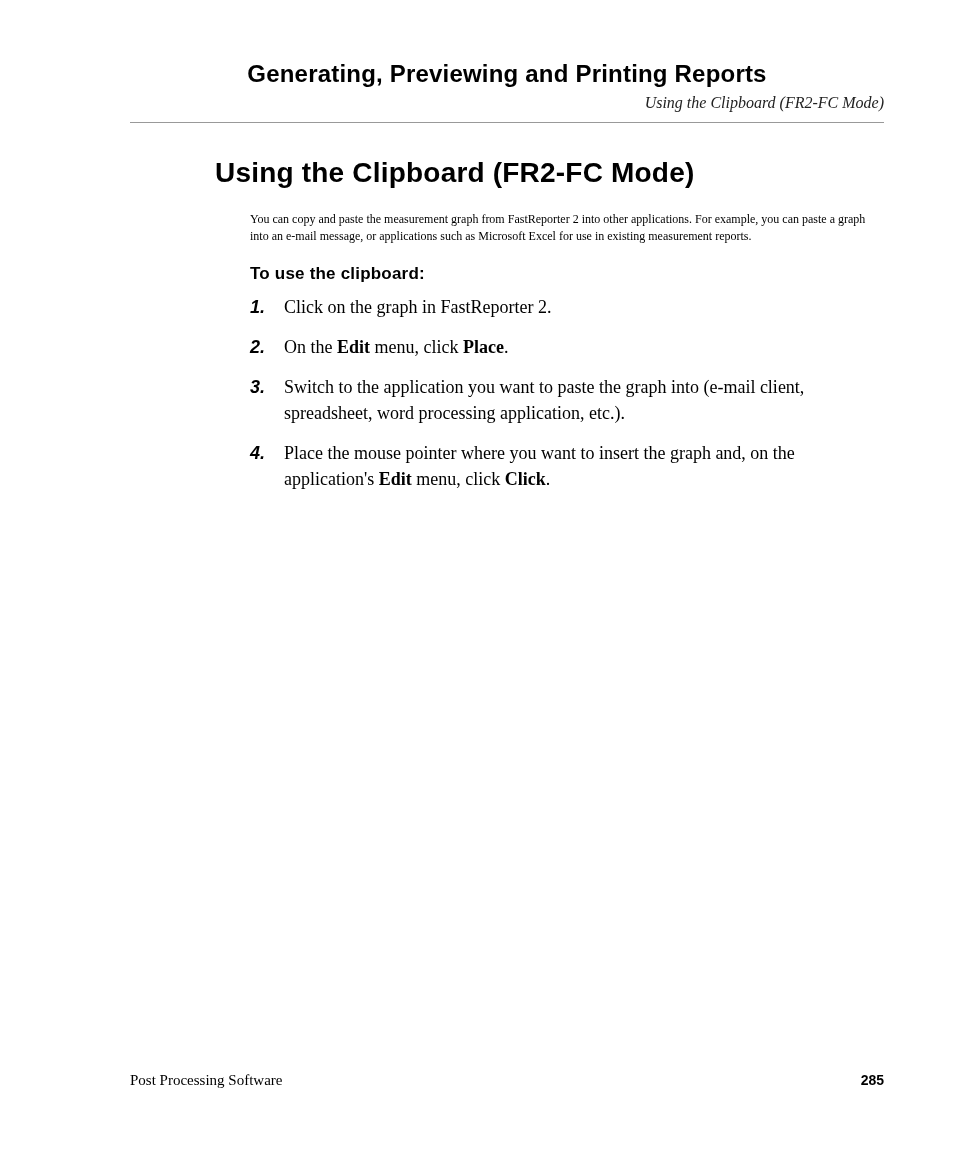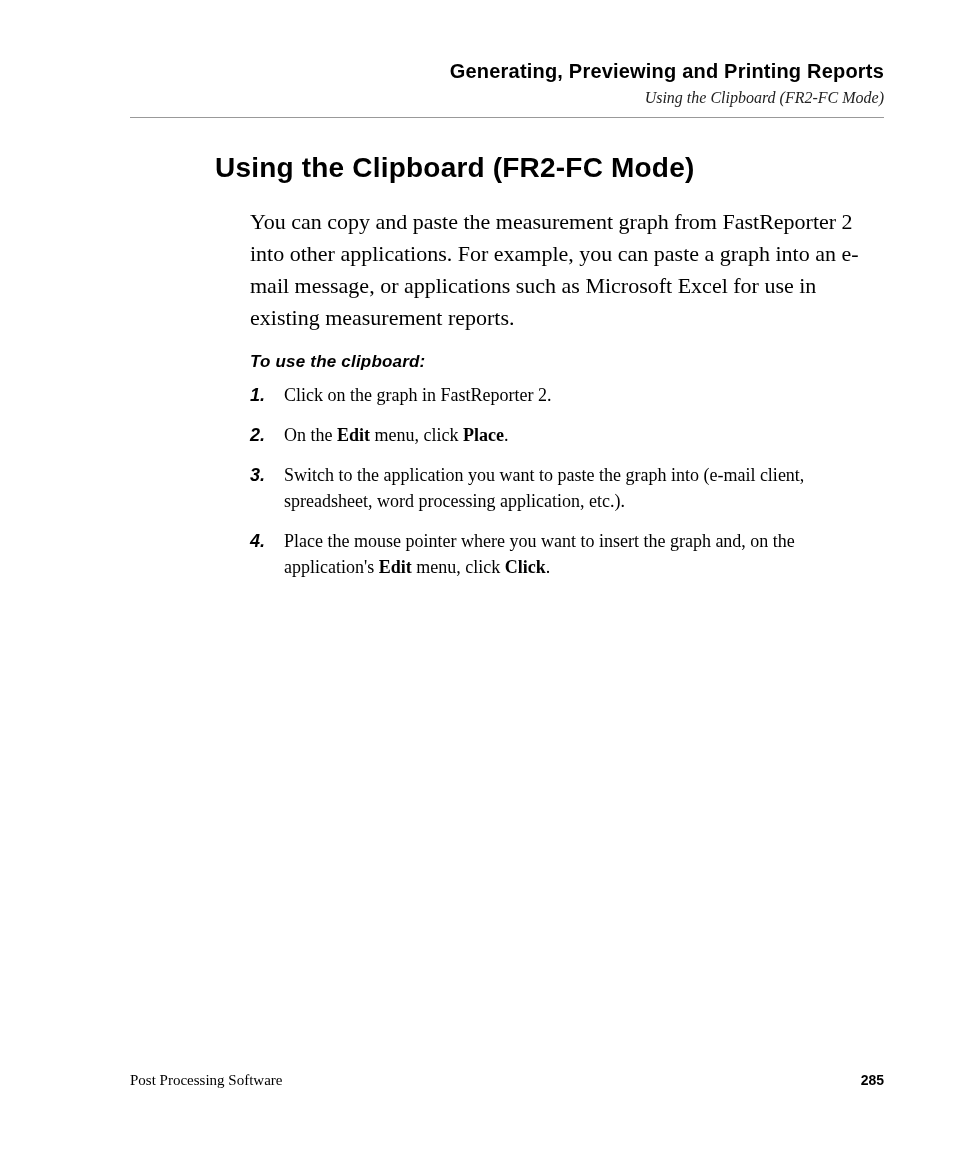--- a/index.html
+++ b/index.html
@@ -14,22 +14,23 @@
   .page {
     padding: 60px 70px 0 130px;
   }
   .header {
     text-align: right;
     margin-bottom: 8px;
   }
   .chapter-title {
     font-family: "Segoe UI", "Helvetica Neue", Arial, sans-serif;
     font-weight: 700;
-    font-size: 20px;
+    font-size: 24px;
     letter-spacing: 0.2px;
+    text-align: center;
   }
   .section-ref {
     font-family: Georgia, 'Times New Roman', serif;
     font-style: italic;
     font-size: 16px;
     margin-top: 6px;
     color: #222;
   }
   .hr {
     border: none;
@@ -40,29 +41,28 @@
   .section-heading {
     font-family: "Segoe UI", "Helvetica Neue", Arial, sans-serif;
     font-weight: 800;
     font-size: 28px;
     margin-left: 85px;
     margin-bottom: 22px;
     letter-spacing: 0.2px;
   }
   .body-text {
     margin-left: 120px;
-    font-size: 22px;
+    font-size: 12px;
     line-height: 1.45;
     margin-bottom: 18px;
   }
   .subheading {
     margin-left: 120px;
     font-family: "Segoe UI", "Helvetica Neue", Arial, sans-serif;
     font-weight: 700;
-    font-style: italic;
     font-size: 17px;
     margin-bottom: 10px;
     letter-spacing: 0.2px;
   }
   .step {
     display: flex;
     margin-left: 120px;
     font-size: 18px;
     line-height: 1.45;
     margin-bottom: 14px;

